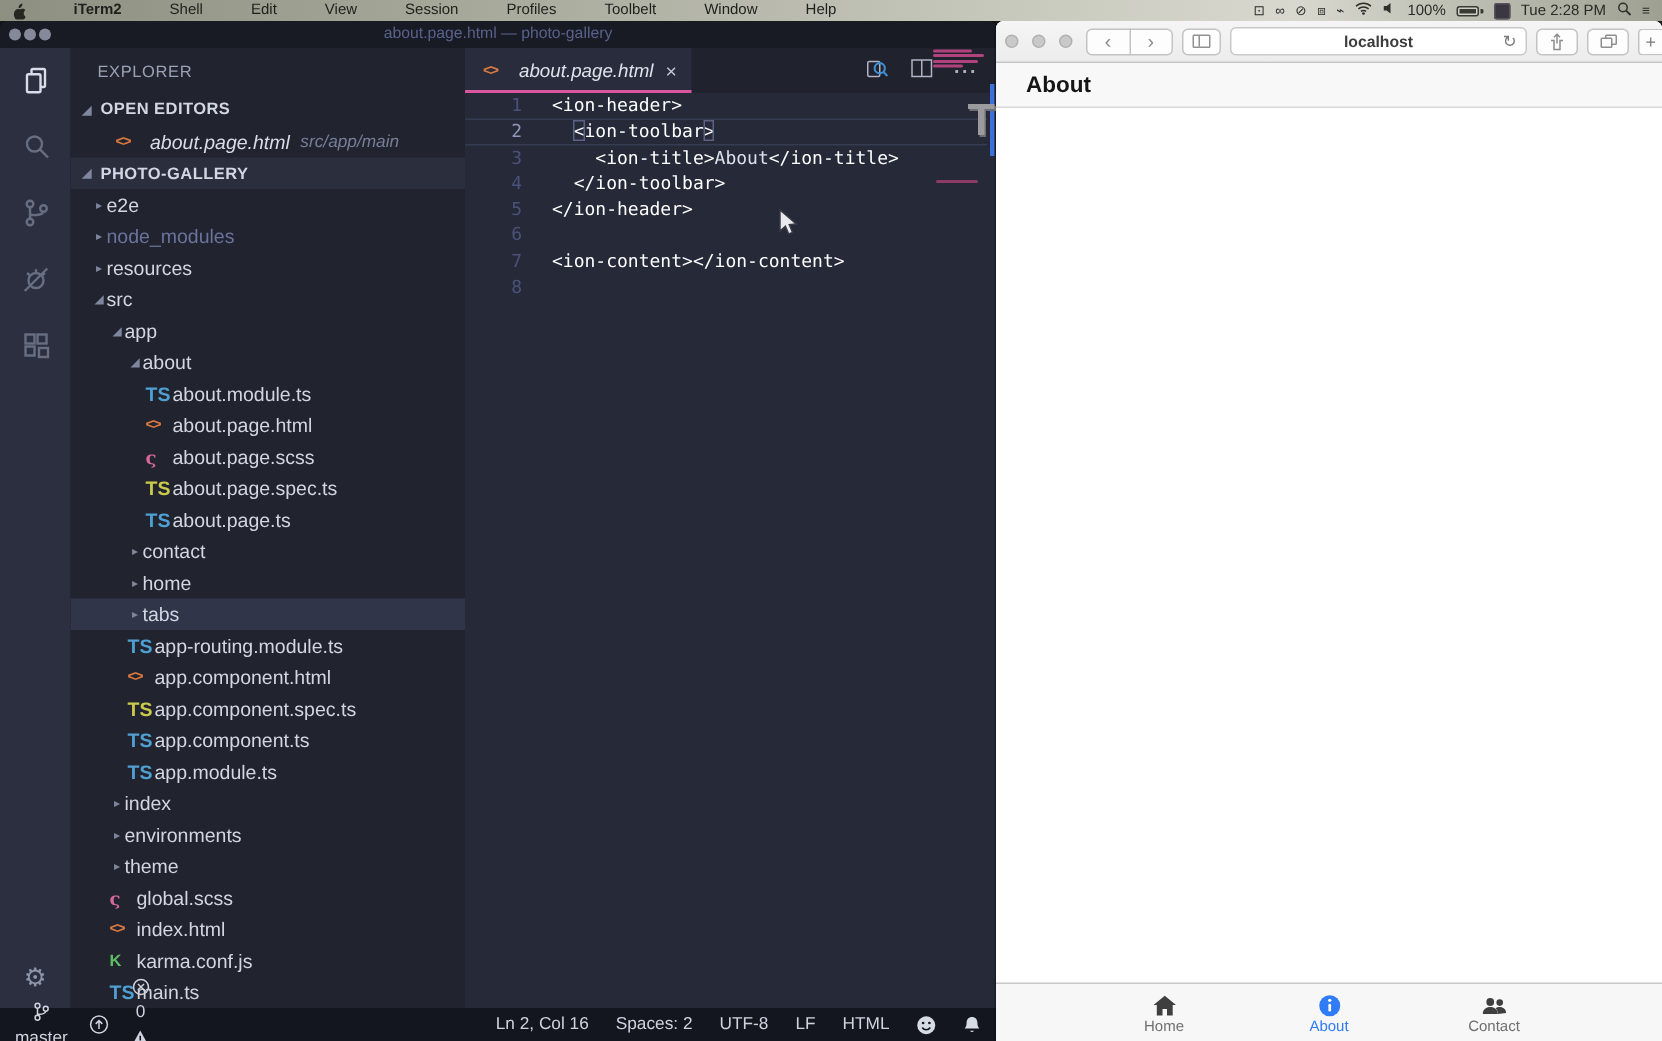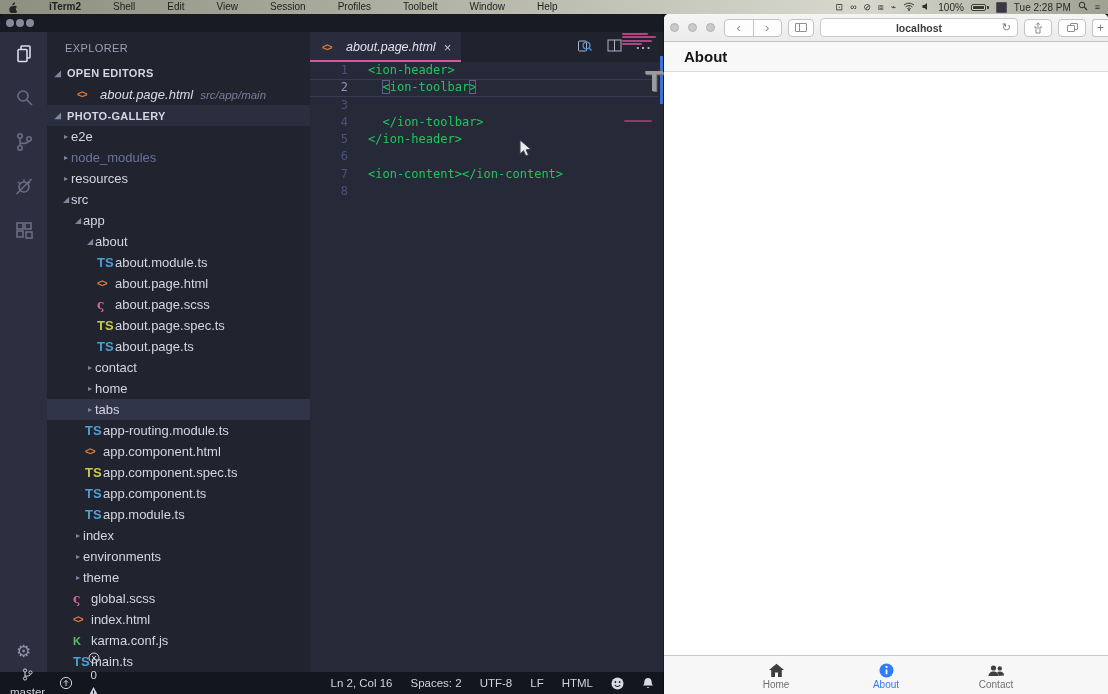--- a/index.html
+++ b/index.html
@@ -67,21 +67,21 @@
   #tab-active .close { color:#c2c7d4; font-size:13px; }
   #tab-actions { margin-left:auto; display:flex; align-items:center; gap:14px; padding-right:12px; color:#aeb4c4; }
   #code { position:absolute; top:30px; left:0; right:0; bottom:0;
     font-family:"DejaVu Sans Mono",monospace; font-size:12px; line-height:17.3px; }
   .cl { display:flex; white-space:pre; position:relative; }
   .cl .ln { width:38px; text-align:right; color:#4b527a; flex:none; }
   .cl .ct { padding-left:20px; }
   .cl.cur .ln { color:#8e97bb; }
   .cl.cur:before, .cl.cur:after { content:""; position:absolute; left:0; right:6px; height:1px; background:#363c52; }
   .cl.cur:before { top:0; } .cl.cur:after { bottom:0; }
-  .tok.tag { color:#22c55e; }
+  .tok.tag { color:#ffffff; }
   .tok.txt { color:#dde0ea; }
   .tok.box { outline:1px solid #5b6284; outline-offset:-1px; }
   #minimap { position:absolute; top:1px; right:6px; width:36px; }
   #minimap .mmrow { height:2px; margin-bottom:1.4px; background:#b0437e; border-radius:1px; }
   #mm2 { position:absolute; top:88px; right:10px; width:30px; }
   #mm2 .mmrow { height:2px; margin-bottom:1.5px; background:#8c3a68; border-radius:1px; }
   #scroll-accent { position:absolute; right:1px; top:24px; width:3px; height:48px; background:#3d71d9; }
 
   
   #statusbar { position:absolute; left:0; right:0; bottom:0; height:22px; background:#14161f;
@@ -188,20 +188,21 @@
     </span>
     <span class="mb-ico">≡</span>
   </div>
 </div>
 
 <div id="vscode">
   <div id="vs-titlebar">
     <span class="tl" style="left:6px"></span>
     <span class="tl" style="left:16px"></span>
     <span class="tl" style="left:26px"></span>
+    <div class="title">about.page.html — photo-gallery</div>
   </div>
 
   <div id="vs-main">
 
     <div id="activitybar">
       <div class="act-ico active">
         <svg width="22" height="22" viewBox="0 0 22 22">
             <rect x="8" y="3" width="9" height="12" rx="1"></rect>
             <rect x="5" y="6.5" width="9" height="12" rx="1" fill="#2b2f40"></rect>
           </svg>
@@ -381,21 +382,21 @@
                 <rect x="1" y="2" width="13" height="11" stroke="#aeb4c4" fill="none"></rect>
                 <path d="M7.5 2v11" stroke="#aeb4c4"></path>
               </svg>
           </span>
           <span style="letter-spacing:1px;font-weight:bold;">···</span>
         </div>
       </div>
       <div id="code">
           <div class="cl"><span class="ln">1</span><span class="ct"><span class="tok tag">&lt;ion-header&gt;</span></span></div>
           <div class="cl cur"><span class="ln">2</span><span class="ct"><span class="tok ">  </span><span class="tok tag box">&lt;</span><span class="tok tag">ion-toolbar</span><span class="tok tag box">&gt;</span></span></div>
-          <div class="cl"><span class="ln">3</span></div>
+          <div class="cl"><span class="ln">3</span><span class="ct"><span class="tok ">    </span><span class="tok tag">&lt;ion-title&gt;</span><span class="tok txt">About</span><span class="tok tag">&lt;/ion-title&gt;</span></span></div>
           <div class="cl"><span class="ln">4</span><span class="ct"><span class="tok ">  </span><span class="tok tag">&lt;/ion-toolbar&gt;</span></span></div>
           <div class="cl"><span class="ln">5</span><span class="ct"><span class="tok tag">&lt;/ion-header&gt;</span></span></div>
           <div class="cl"><span class="ln">6</span><span class="ct"></span></div>
           <div class="cl"><span class="ln">7</span><span class="ct"><span class="tok tag">&lt;ion-content&gt;&lt;/ion-content&gt;</span></span></div>
           <div class="cl"><span class="ln">8</span><span class="ct"></span></div>
         </div>
       <div id="minimap">
         <div class="mmrow" style="width:26px"></div>
         <div class="mmrow" style="width:34px"></div>
         <div class="mmrow" style="width:30px"></div>

